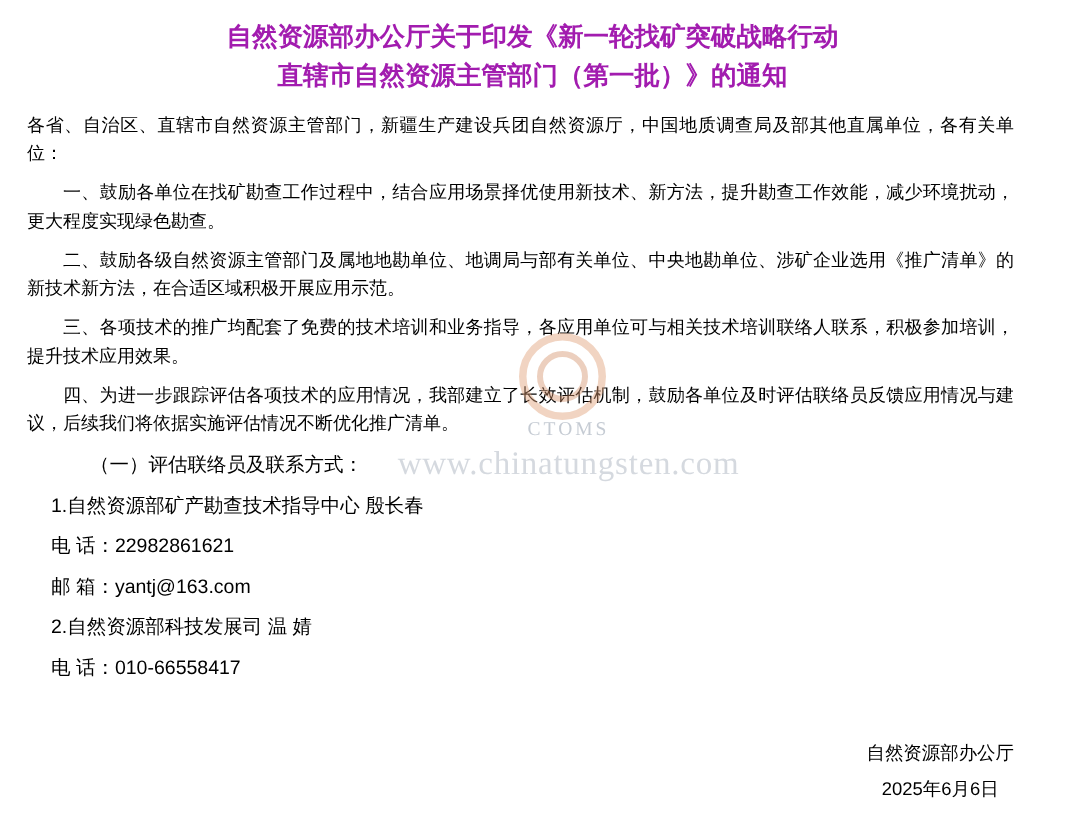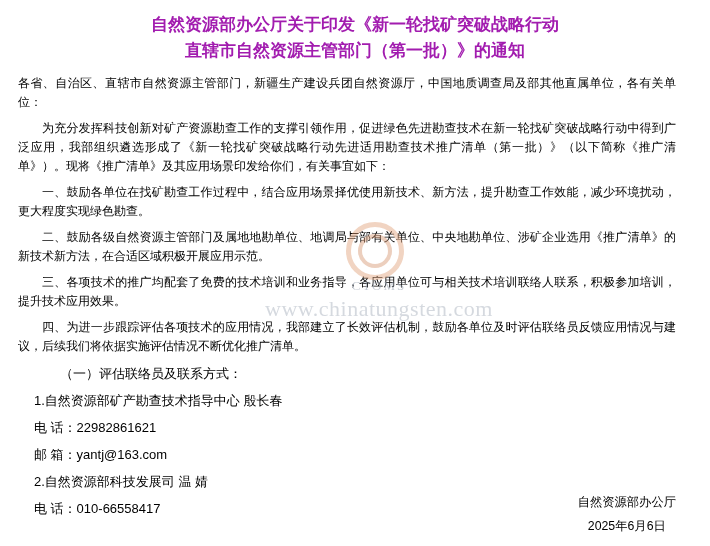--- a/index.html
+++ b/index.html
@@ -136,21 +136,20 @@
 
   <div class="content">
 
     <div class="doc-title">
       <span class="line">自然资源部办公厅关于印发《新一轮找矿突破战略行动</span>
       <span class="line">直辖市自然资源主管部门（第一批）》的通知</span>
     </div>
 
     <p class="para">各省、自治区、直辖市自然资源主管部门，新疆生产建设兵团自然资源厅，中国地质调查局及部其他直属单位，各有关单位：</p>
 
-    <p class="para indent">为充分发挥科技创新对矿产资源勘查工作的支撑引领作用，促进绿色先进勘查技术在新一轮找矿突破战略行动中得到广泛应用，我部组织遴选形成了《新一轮找矿突破战略行动先进适用勘查技术推广清单（第一批）》（以下简称《推广清单》）。现将《推广清单》及其应用场景印发给你们，有关事宜如下：</p>
     <p class="para indent">一、鼓励各单位在找矿勘查工作过程中，结合应用场景择优使用新技术、新方法，提升勘查工作效能，减少环境扰动，更大程度实现绿色勘查。</p>
     <p class="para indent">二、鼓励各级自然资源主管部门及属地地勘单位、地调局与部有关单位、中央地勘单位、涉矿企业选用《推广清单》的新技术新方法，在合适区域积极开展应用示范。</p>
     <p class="para indent">三、各项技术的推广均配套了免费的技术培训和业务指导，各应用单位可与相关技术培训联络人联系，积极参加培训，提升技术应用效果。</p>
     <p class="para indent">四、为进一步跟踪评估各项技术的应用情况，我部建立了长效评估机制，鼓励各单位及时评估联络员反馈应用情况与建议，后续我们将依据实施评估情况不断优化推广清单。</p>
 
     <div class="contact-line contact-indent">（一）评估联络员及联系方式：</div>
     <div class="contact-line">1.自然资源部矿产勘查技术指导中心  殷长春</div>
     <div class="contact-line">电 话：22982861621</div>
     <div class="contact-line">邮 箱：yantj@163.com</div>
     <div class="contact-line">2.自然资源部科技发展司  温 婧</div>

